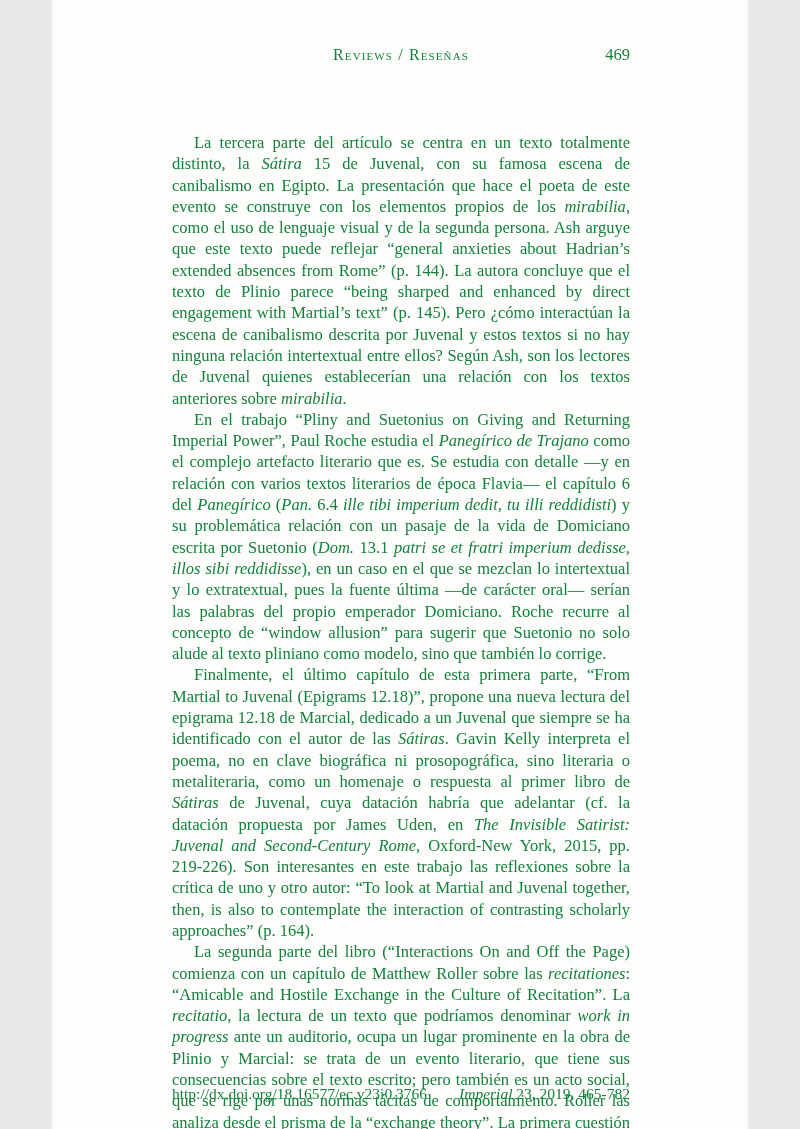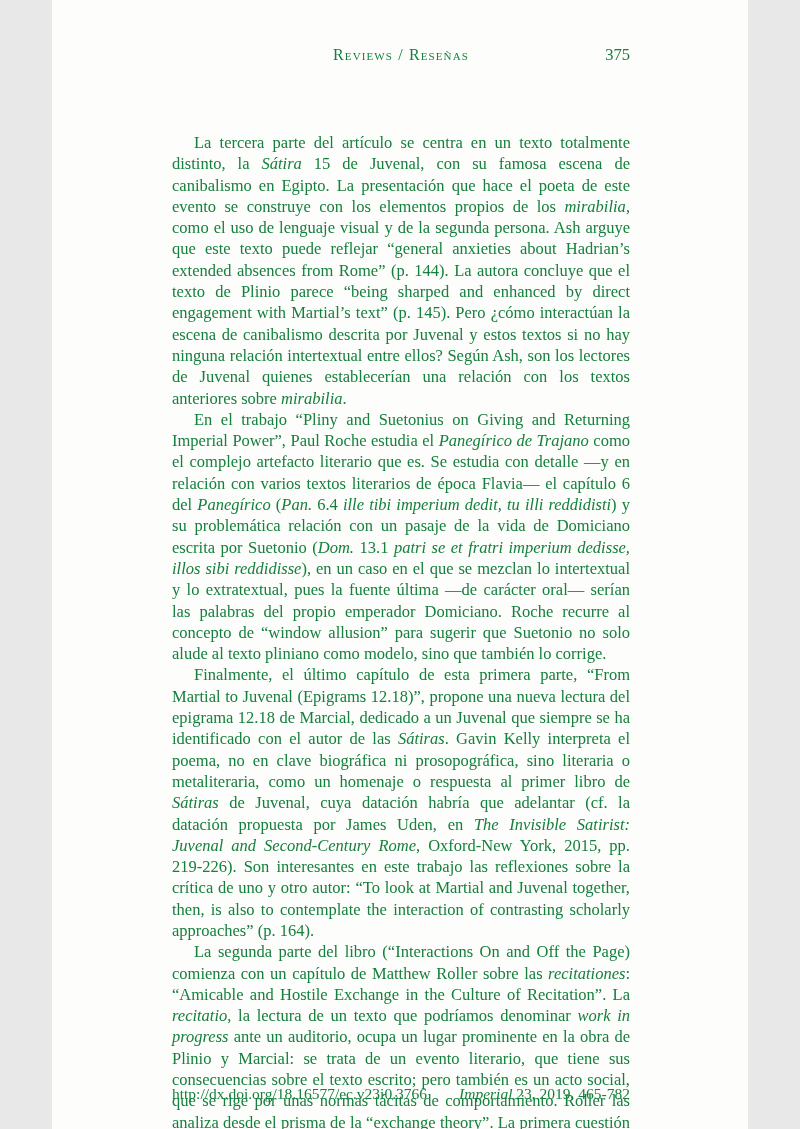--- a/index.html
+++ b/index.html
@@ -71,21 +71,21 @@
   }
   i { font-style: italic; }
 </style>
 </head>
 <body>
 
 <div class="page">
 
   <div class="header">
     <span class="running-title">Reviews / Reseñas</span>
-    <span class="page-number">375</span>
+    <span class="page-number">469</span>
   </div>
 
   <div class="body-text">
       <p class="para"><span>La tercera parte del artículo se centra en un texto totalmente distinto, la </span><i>Sátira</i><span> 15 de Juvenal, con su famosa escena de canibalismo en Egipto. La presentación que hace el poeta de este evento se construye con los elementos propios de los </span><i>mirabilia</i><span>, como el uso de lenguaje visual y de la segunda persona. Ash arguye que este texto puede reflejar “general anxieties about Hadrian’s extended absences from Rome” (p. 144). La autora concluye que el texto de Plinio parece “being sharped and enhanced by direct engagement with Martial’s text” (p. 145). Pero ¿cómo interactúan la escena de canibalismo descrita por Juvenal y estos textos si no hay ninguna relación intertextual entre ellos? Según Ash, son los lectores de Juvenal quienes establecerían una relación con los textos anteriores sobre </span><i>mirabilia</i><span>.</span></p>
       <p class="para"><span>En el trabajo “Pliny and Suetonius on Giving and Returning Imperial Power”, Paul Roche estudia el </span><i>Panegírico de Trajano</i><span> como el complejo artefacto literario que es. Se estudia con detalle —y en relación con varios textos literarios de época Flavia— el capítulo 6 del </span><i>Panegírico</i><span> (</span><i>Pan.</i><span> 6.4 </span><i>ille tibi imperium dedit, tu illi reddidisti</i><span>) y su problemática relación con un pasaje de la vida de Domiciano escrita por Suetonio (</span><i>Dom.</i><span> 13.1 </span><i>patri se et fratri imperium dedisse, illos sibi reddidisse</i><span>), en un caso en el que se mezclan lo intertextual y lo extratextual, pues la fuente última —de carácter oral— serían las palabras del propio emperador Domiciano. Roche recurre al concepto de “window allusion” para sugerir que Suetonio no solo alude al texto pliniano como modelo, sino que también lo corrige.</span></p>
       <p class="para"><span>Finalmente, el último capítulo de esta primera parte, “From Martial to Juvenal (Epigrams 12.18)”, propone una nueva lectura del epigrama 12.18 de Marcial, dedicado a un Juvenal que siempre se ha identificado con el autor de las </span><i>Sátiras</i><span>. Gavin Kelly interpreta el poema, no en clave biográfica ni prosopográfica, sino literaria o metaliteraria, como un homenaje o respuesta al primer libro de </span><i>Sátiras</i><span> de Juvenal, cuya datación habría que adelantar (cf. la datación propuesta por James Uden, en </span><i>The Invisible Satirist: Juvenal and Second-Century Rome</i><span>, Oxford-New York, 2015, pp. 219-226). Son interesantes en este trabajo las reflexiones sobre la crítica de uno y otro autor: “To look at Martial and Juvenal together, then, is also to contemplate the interaction of contrasting scholarly approaches” (p. 164).</span></p>
       <p class="para"><span>La segunda parte del libro (“Interactions On and Off the Page) comienza con un capítulo de Matthew Roller sobre las </span><i>recitationes</i><span>: “Amicable and Hostile Exchange in the Culture of Recitation”. La </span><i>recitatio</i><span>, la lectura de un texto que podríamos denominar </span><i>work in progress</i><span> ante un auditorio, ocupa un lugar prominente en la obra de Plinio y Marcial: se trata de un evento literario, que tiene sus consecuencias sobre el texto escrito; pero también es un acto social, que se rige por unas normas tácitas de comportamiento. Roller las analiza desde el prisma de la “exchange theory”. La primera cuestión que se plantea es si la cantidad de referencias a las recitaciones en esta época refleja la realidad social del momento, algo difícil de demostrar. La lectura de los</span></p>
     </div>
 
   <div class="footer">

